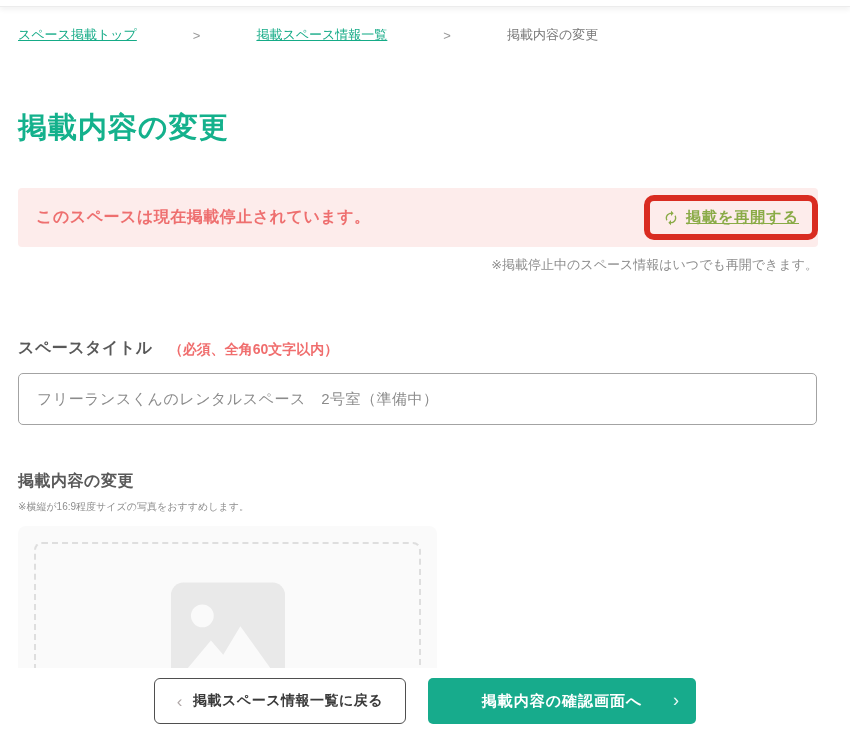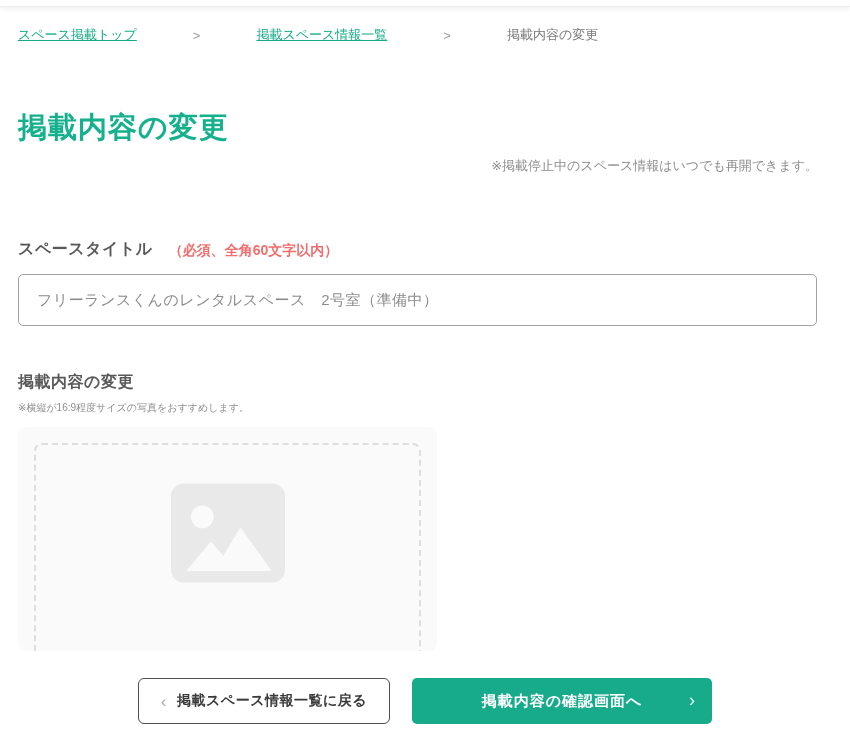--- a/index.html
+++ b/index.html
@@ -176,21 +176,21 @@
     letter-spacing: 0.5px;
   }
   .back-button .chev {
     color: #b0a8a8;
     font-size: 17px;
     font-weight: 400;
     line-height: 1;
   }
   .next-button {
     position: relative;
-    width: 300px; height: 46px;
+    width: 268px; height: 46px;
     background: #17ab8c;
     border: none;
     border-radius: 5px;
     display: flex;
     align-items: center;
     justify-content: center;
     font-size: 15px;
     font-weight: 700;
     color: #ffffff;
     cursor: pointer;
@@ -217,20 +217,31 @@
   <nav class="breadcrumb">
     <a class="crumb-link">スペース掲載トップ</a>
     <span class="sep">&gt;</span>
     <a class="crumb-link">掲載スペース情報一覧</a>
     <span class="sep">&gt;</span>
     <span class="current">掲載内容の変更</span>
   </nav>
 
   <h1 class="page-title">掲載内容の変更</h1>
 
+  <div class="alert-banner">
+    <span class="alert-message">このスペースは現在掲載停止されています。</span>
+    <div class="annotation-box">
+      <a class="resume-link">
+        <svg width="16" height="16" viewBox="0 0 24 24" aria-hidden="true">
+          <path fill="currentColor" d="M12 6v3l4-4-4-4v3c-4.42 0-8 3.58-8 8 0 1.57.46 3.03 1.24 4.26L6.7 14.8A5.87 5.87 0 0 1 6 12c0-3.31 2.69-6 6-6zm6.76 1.74L17.3 9.2c.44.84.7 1.79.7 2.8 0 3.31-2.69 6-6 6v-3l-4 4 4 4v-3c4.42 0 8-3.58 8-8 0-1.57-.46-3.03-1.24-4.26z"></path>
+        </svg>
+        <span>掲載を再開する</span>
+      </a>
+    </div>
+  </div>
 
   <div class="alert-note">※掲載停止中のスペース情報はいつでも再開できます。</div>
 
   <div class="field-label-row">
     <span class="field-label">スペースタイトル</span>
     <span class="field-requirement">（必須、全角60文字以内）</span>
   </div>
 
   <input class="title-input" type="text" value="フリーランスくんのレンタルスペース　2号室（準備中）" style="">
 

